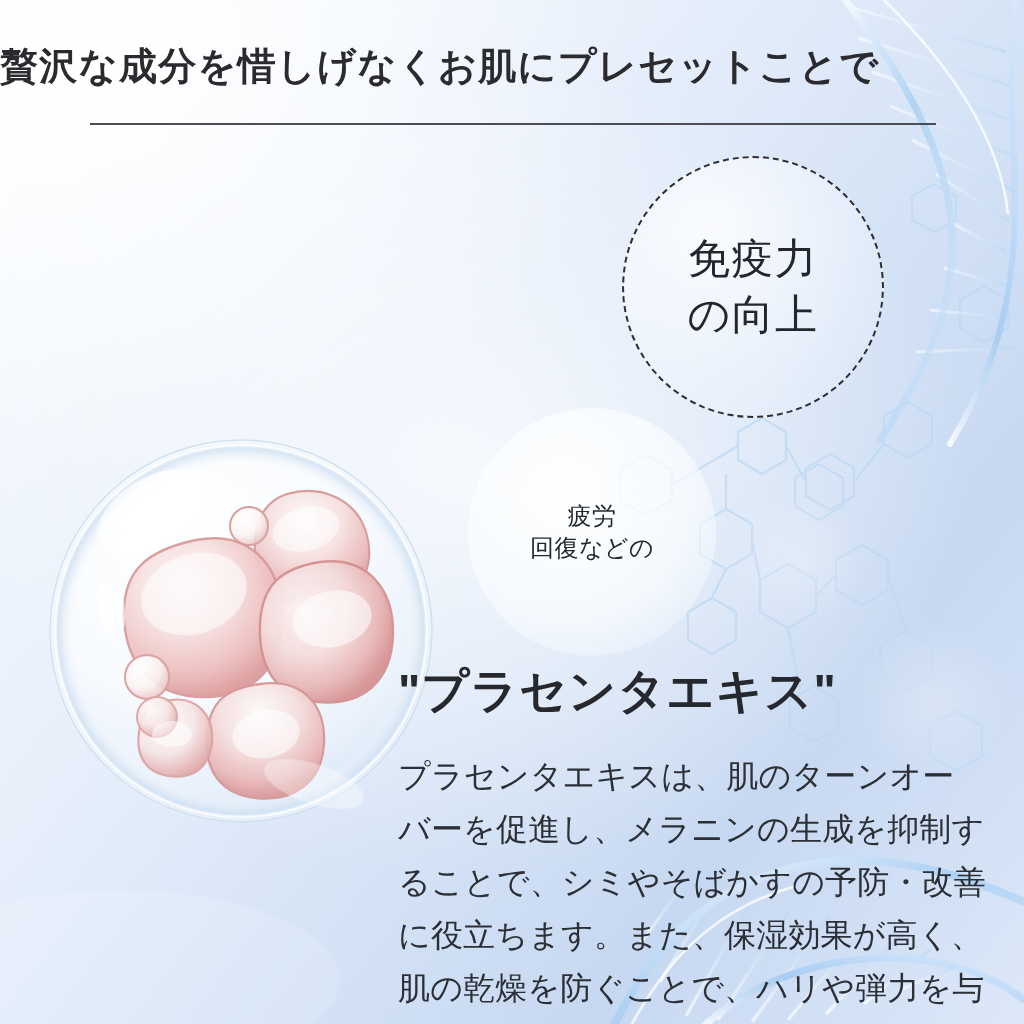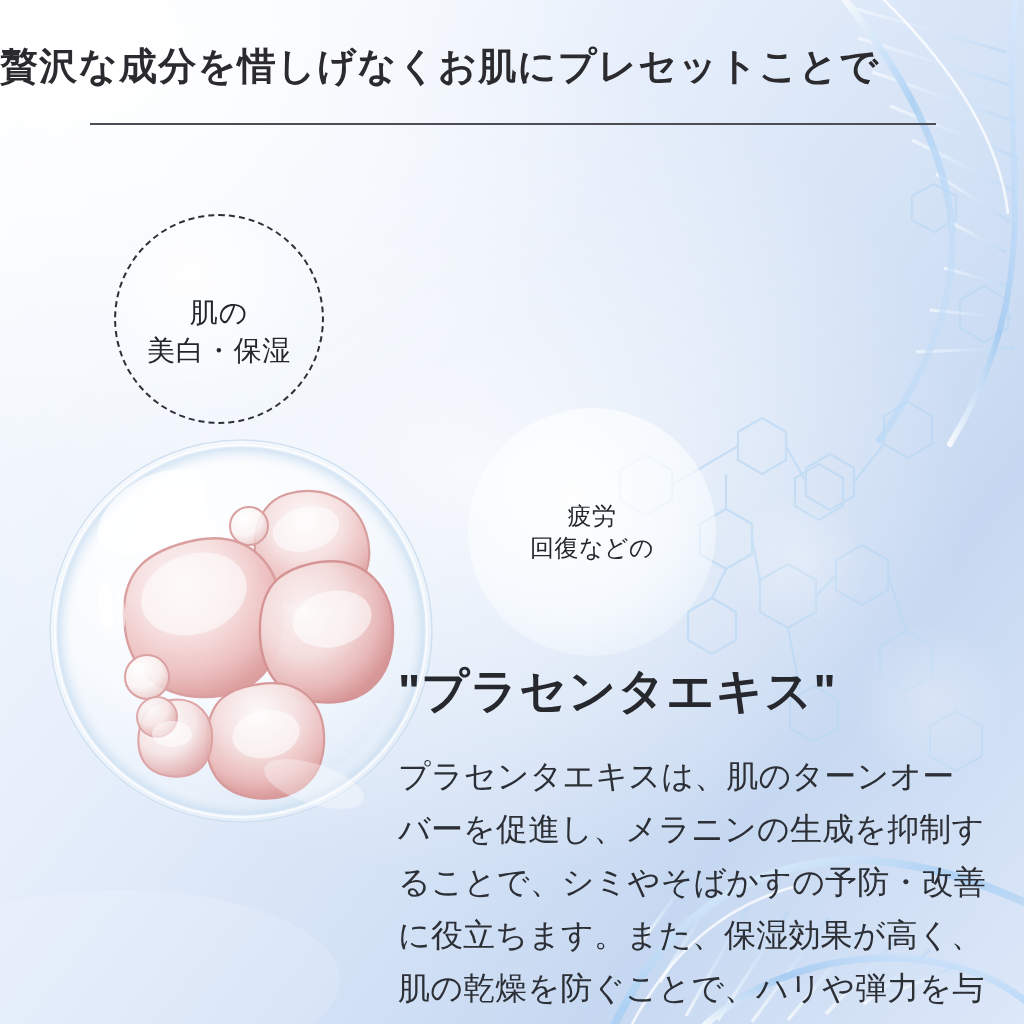--- a/index.html
+++ b/index.html
@@ -223,25 +223,25 @@
     <g opacity="0.55">
       <ellipse cx="120" cy="980" rx="220" ry="90" fill="#ffffff" opacity="0.25"></ellipse>
     </g>
   </svg>
 
   <div class="headline-wrap">
     <div class="headline">贅沢な成分を惜しげなくお肌にプレセットことで</div>
   </div>
   <div class="headline-rule"></div>
 
-  <div class="circle dashed" id="circle-skin">
-    <div class="circle-text">肌の
-美白・保湿</div>
+
+  <div class="circle dashed" id="circle-immunity">
+    <div class="circle-text">免疫力
+の向上</div>
   </div>
-
 
   <div class="circle" id="circle-fatigue">
     <div class="circle-text">疲労
 回復などの</div>
   </div>
 
   <svg id="bubble-sphere" viewBox="0 0 394 394">
     <defs>
       <radialGradient id="outerSphere" cx="36%" cy="28%" r="72%">
         <stop offset="0%" stop-color="#ffffff" stop-opacity="0.98"></stop>

